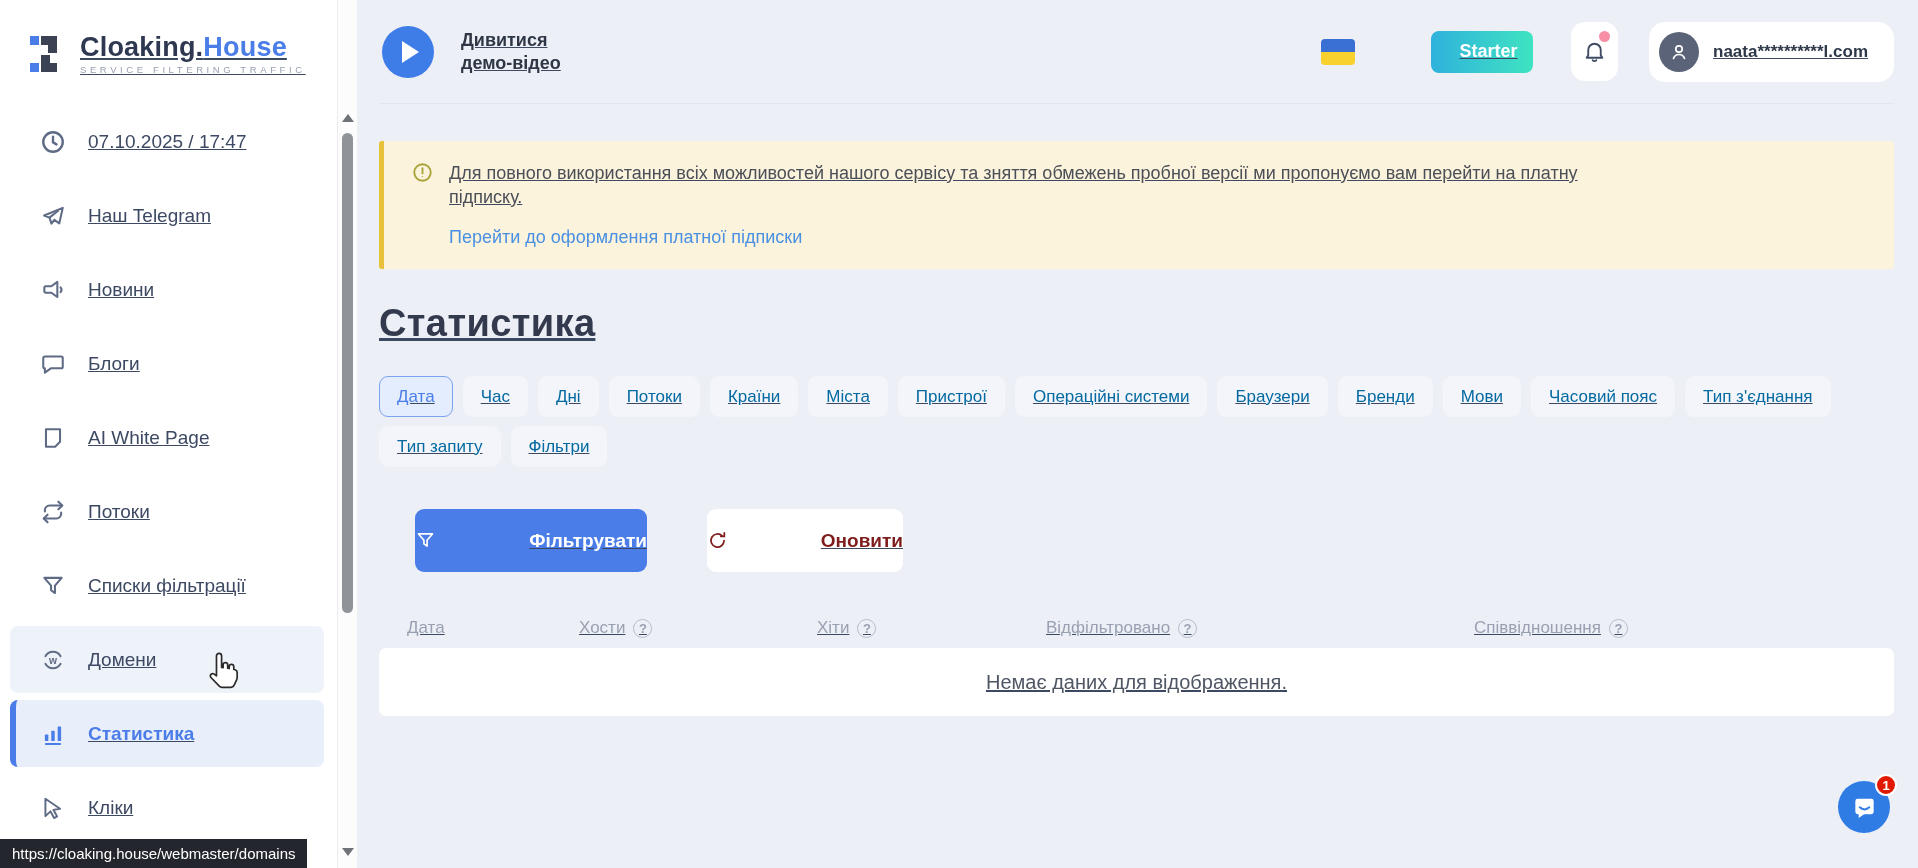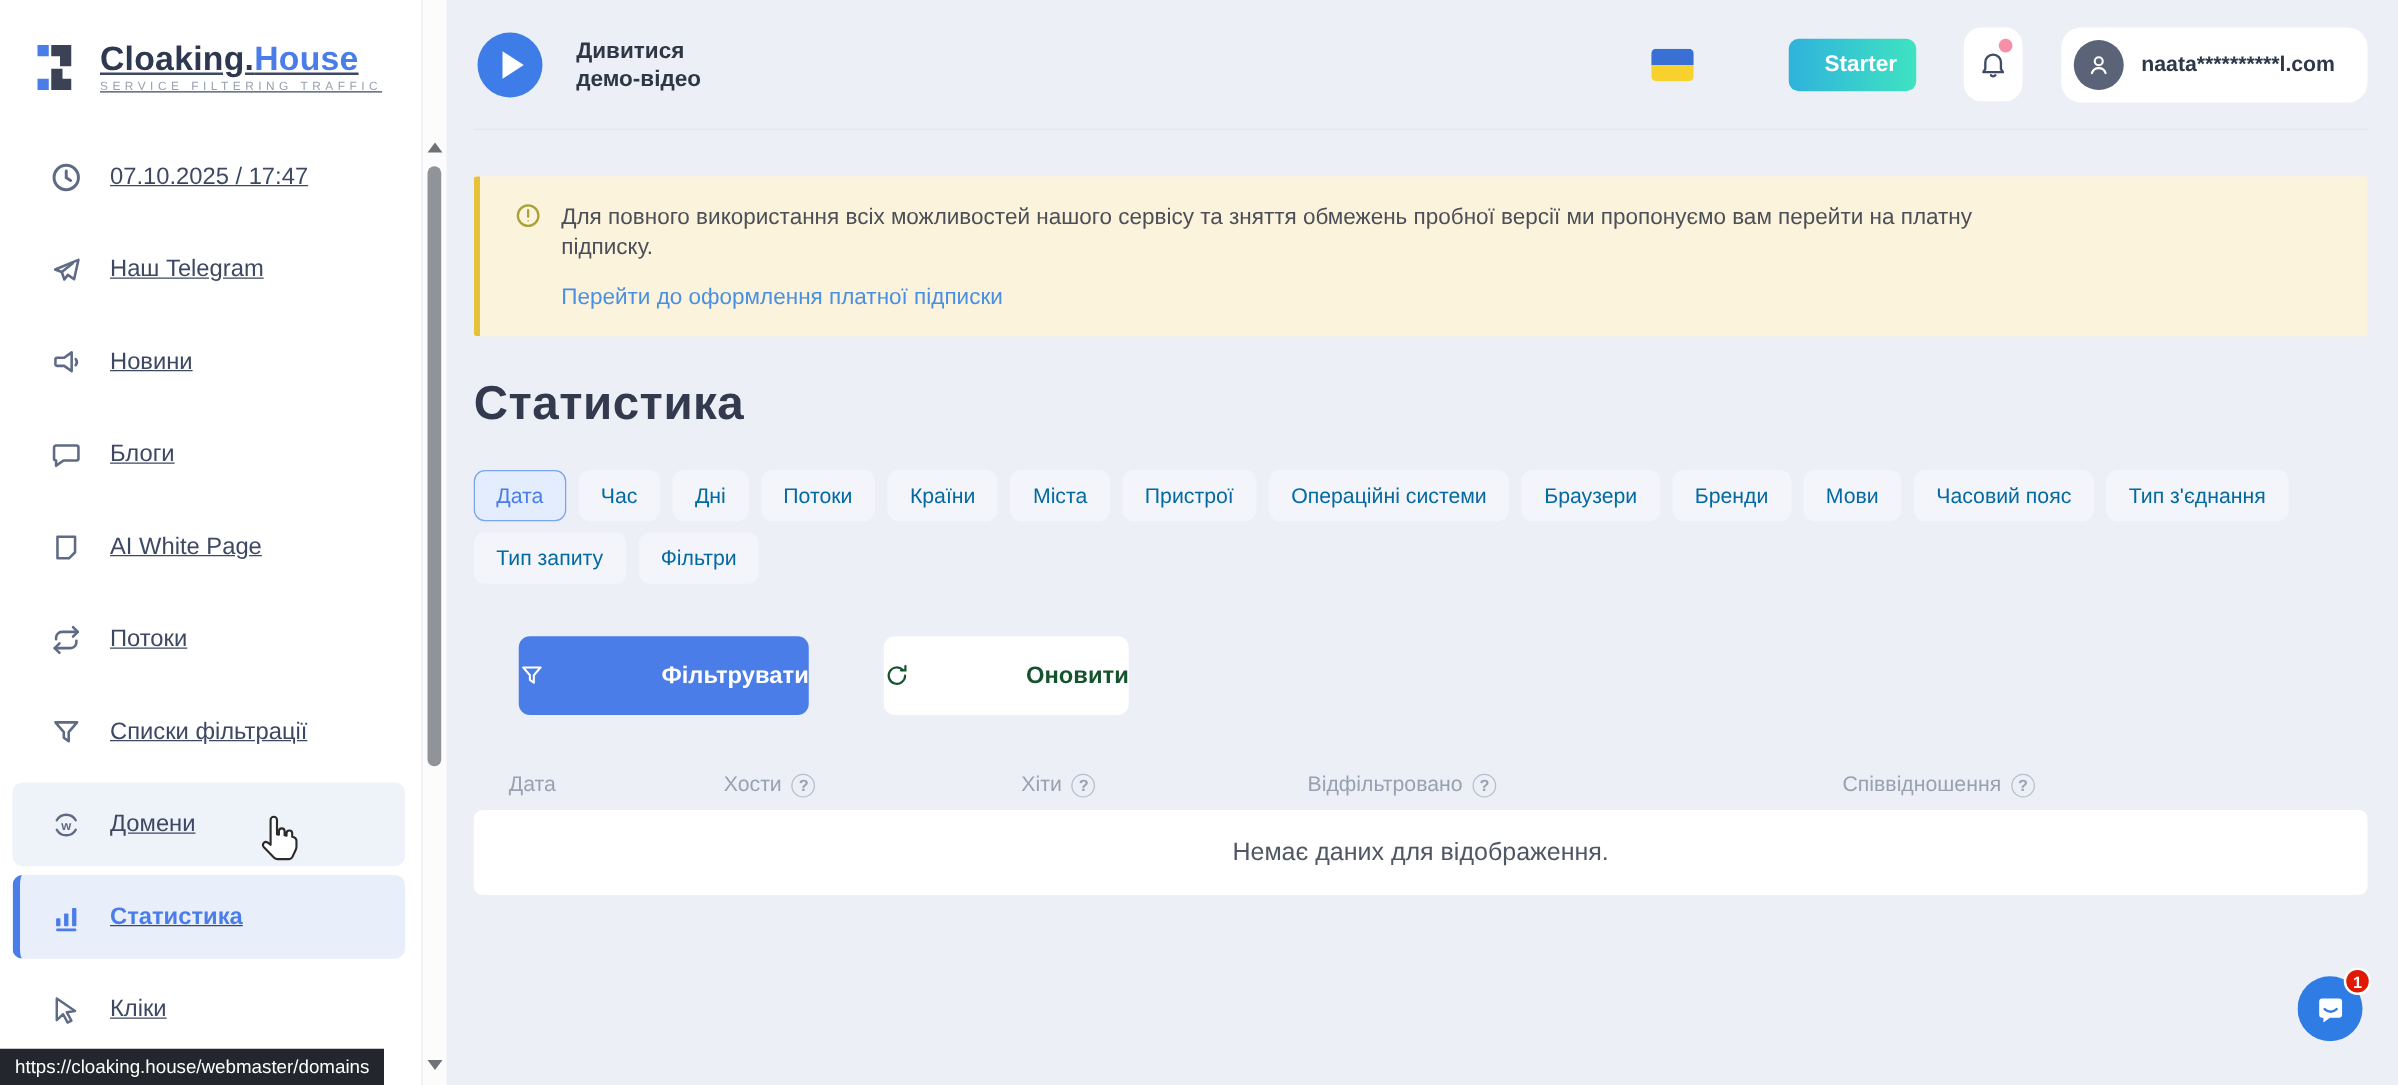--- a/index.html
+++ b/index.html
@@ -34,21 +34,21 @@
 
   
   .side-scroll { position:absolute; top:0; right:0; width:20px; height:100%; background:#fcfcfd; border-left:1px solid #ececf2; }
   .scroll-up, .scroll-down { position:absolute; left:4px; width:0; height:0;
     border-left:6px solid transparent; border-right:6px solid transparent; }
   .scroll-up { top:114px; border-bottom:8px solid #6f7378; }
   .scroll-down { top:848px; border-top:8px solid #6f7378; }
   .scroll-thumb { position:absolute; top:133px; left:4px; width:11px; height:480px; background:#909499; border-radius:6px; }
 
   
-  .main { flex:1; display:flex; flex-direction:column; padding:0 24px 0 22px; min-width:0; }
+  .main { flex:1; display:flex; flex-direction:column; padding:0 24px 0 22px; min-width:0;text-decoration:underline; }
 
   .topbar { height:104px; display:flex; align-items:center; border-bottom:1px solid #e4e6ef; flex-shrink:0; }
   .play-btn { width:52px; height:52px; margin-left:3px; border-radius:50%; background:#3e7ce8; border:none;
     display:flex; align-items:center; justify-content:center; cursor:pointer; flex-shrink:0; }
   .play-tri { width:0; height:0; border-top:11px solid transparent; border-bottom:11px solid transparent;
     border-left:17px solid #fff; margin-left:5px; }
   .demo-label { margin-left:27px; font-size:18px; font-weight:700; color:#2f3747; line-height:23px; cursor:pointer; }
 
   .top-right { margin-left:auto; display:flex; align-items:center; }
   .flag { width:34px; height:26px; border-radius:4px; overflow:hidden; margin-right:76px; cursor:pointer; flex-shrink:0;}
@@ -82,21 +82,21 @@
     border:1px solid #f3f5fa; border-radius:9px; font-size:17px; color:#0369a1; cursor:pointer;
     font-family:"Liberation Sans",sans-serif; white-space:nowrap; }
   .chip.selected { background:#e4edfd; border-color:#7ba3ef; color:#4a7de8; }
 
   
   .actions { margin-top:42px; display:flex; gap:24px; }
   .btn { height:63px; border:none; border-radius:9px; font-size:19px; font-weight:600;
     font-family:"Liberation Sans",sans-serif; display:flex; align-items:center; justify-content:space-between;
     gap:13px; cursor:pointer;margin-left:36px; }
   .btn-filter { width:232px; background:#4a7de8; color:#fff; }
-  .btn-refresh { width:196px; background:#fff; color:#14532d; }
+  .btn-refresh { width:196px; background:#fff; color:#7f1d1d; }
   .btn .icn { width:21px; height:21px; }
 
   
   .thead { margin-top:36px; height:40px; display:flex; align-items:center; padding-left:28px;
     font-size:17px; color:#99a0b2; }
   .th { display:flex; align-items:center; gap:8px; }
   .th-c0 { width:172px; } .th-c1 { width:238px; } .th-c2 { width:229px; } .th-c3 { width:428px; }
   .q-icon { width:19px; height:19px; border:1.5px solid #b7bdca; border-radius:50%; color:#9aa1b3;
     font-size:13px; font-weight:700; display:flex; align-items:center; justify-content:center; cursor:pointer; }
   .empty-card { background:#fff; border-radius:7px; height:68px; display:flex; align-items:center;

